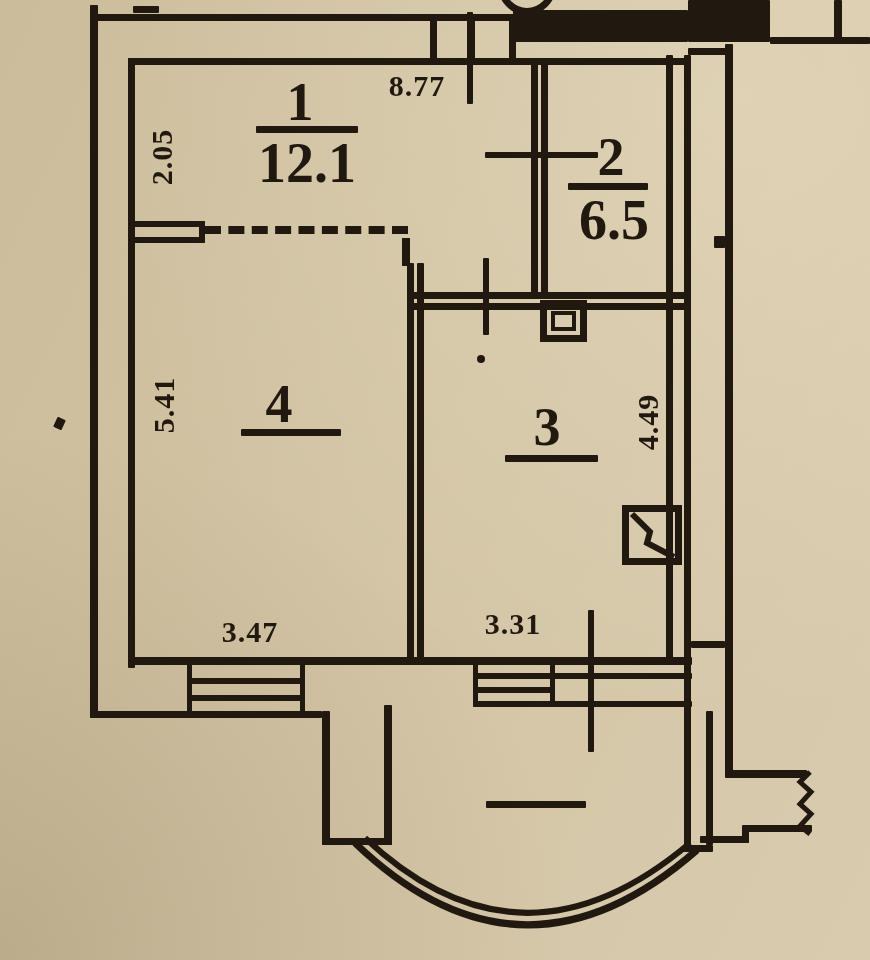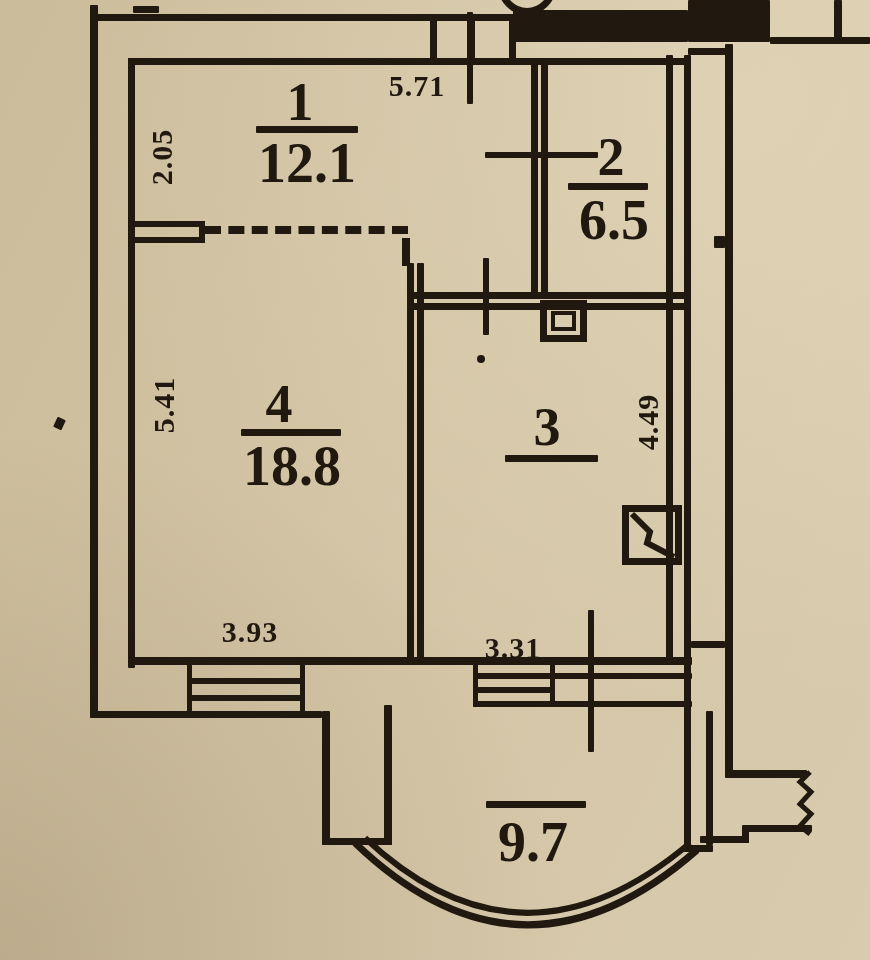--- a/index.html
+++ b/index.html
@@ -121,25 +121,23 @@
 
   <div class="txt num" style="left:581px;top:132px;width:60px;">2</div>
   <div class="w" style="left:568px;top:183px;width:80px;height:7px;"></div>
   <div class="txt area" style="left:564px;top:192px;width:100px;">6.5</div>
 
   <div class="txt num" style="left:517px;top:402px;width:60px;">3</div>
   <div class="w" style="left:505px;top:455px;width:93px;height:7px;"></div>
 
   <div class="txt num" style="left:248px;top:379px;width:62px;">4</div>
   <div class="w" style="left:241px;top:429px;width:100px;height:7px;"></div>
-  <div class="txt area" style="left:230px;top:438px;width:124px;">18.8</div>
 
   <div class="w" style="left:486px;top:801px;width:100px;height:7px;"></div>
-  <div class="txt area" style="left:478px;top:814px;width:110px;">9.7</div>
 
-  <div class="txt dim" style="left:377px;top:72px;width:80px;">5.71</div>
+  <div class="txt dim" style="left:377px;top:72px;width:80px;">8.77</div>
   <div class="txt dim vdim" style="left:122px;top:143px;width:80px;">2.05</div>
   <div class="txt dim vdim" style="left:124px;top:391px;width:80px;">5.41</div>
   <div class="txt dim vdim" style="left:608px;top:408px;width:80px;">4.49</div>
-  <div class="txt dim" style="left:200px;top:618px;width:100px;">3.93</div>
-  <div class="txt dim" style="left:463px;top:610px;width:100px;margin-top:24px;">3.31</div>
+  <div class="txt dim" style="left:200px;top:618px;width:100px;">3.47</div>
+  <div class="txt dim" style="left:463px;top:610px;width:100px;">3.31</div>
 
 </div>
 
 </body></html>

